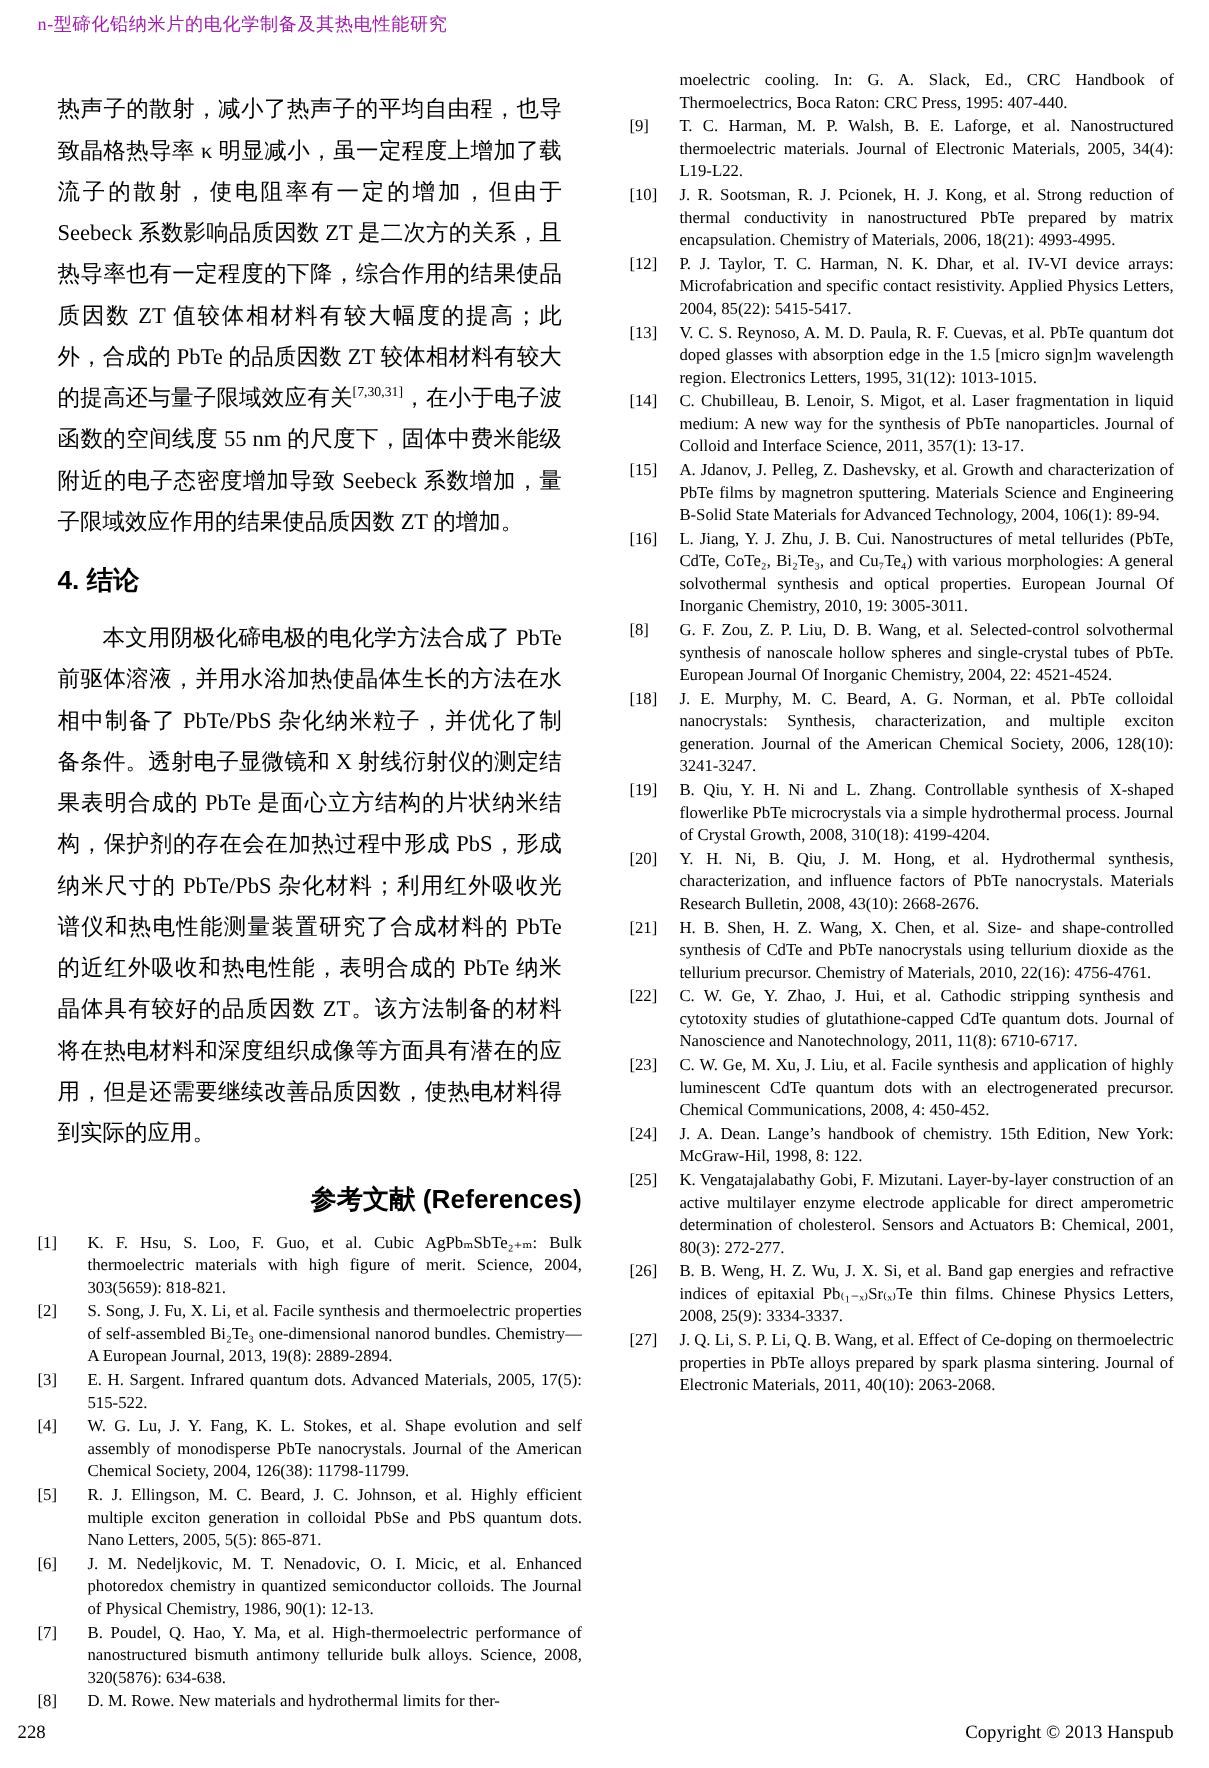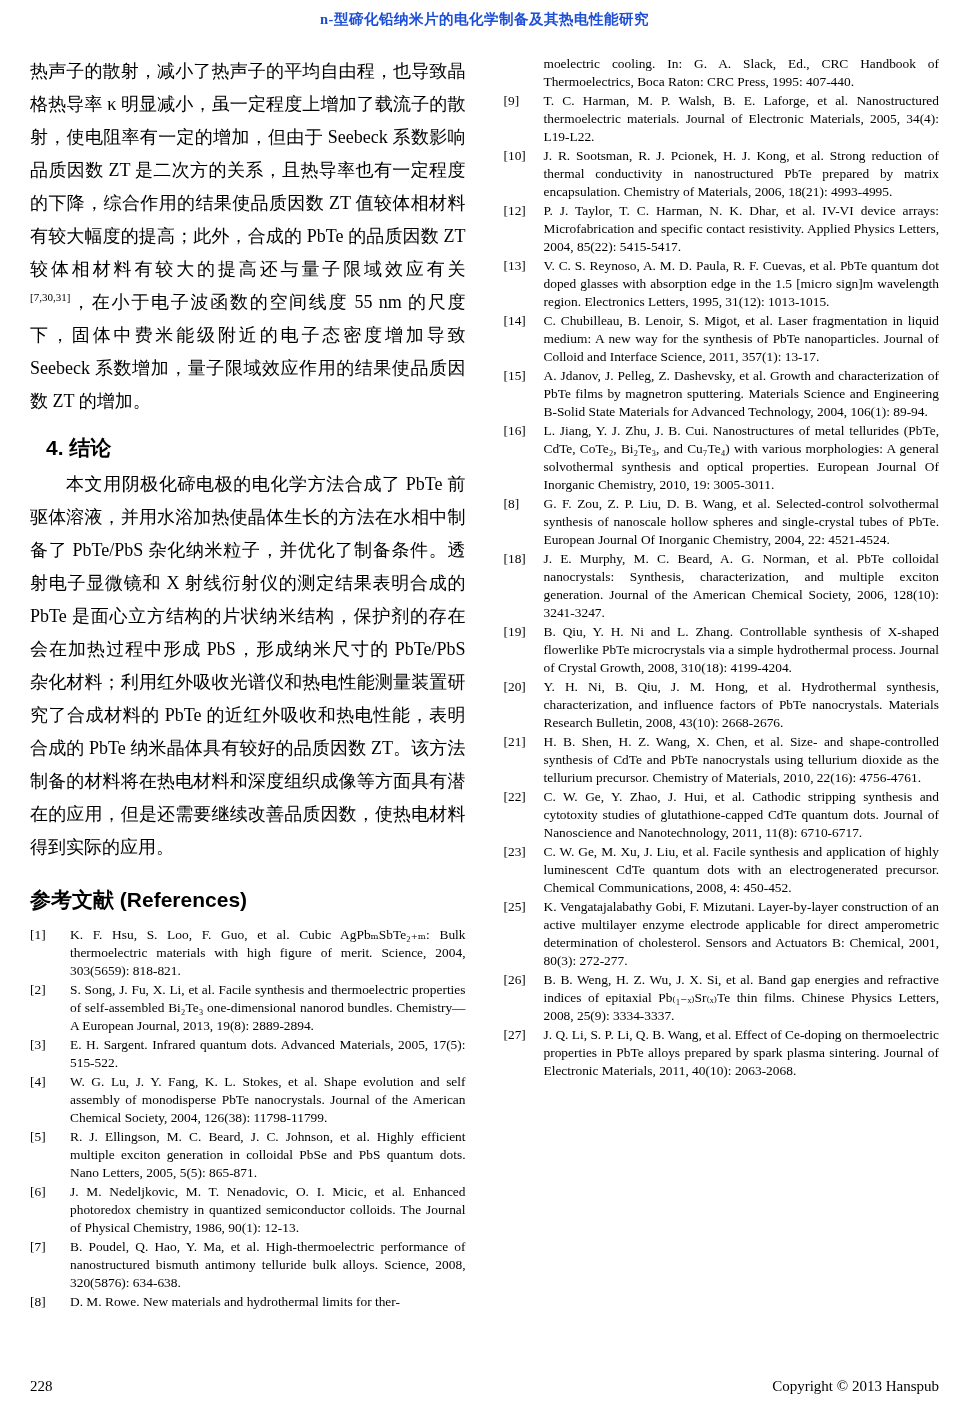--- a/index.html
+++ b/index.html
@@ -6,62 +6,61 @@
   body {
     width: 967px; height: 1414px;
     background: #ffffff;
     color: #000000;
     font-family: "Liberation Serif", "DejaVu Serif", serif;
     position: relative;
     overflow: hidden;
   }
   .page { padding: 6px 28px 0 30px; }
   .running-header {
-    text-align: center;
     font-size: 14.5px;
-    color: #1d4ed8;
+    color: #a21caf;
     padding-top: 4px;
     letter-spacing: 0.5px;
-    font-weight: bold;
   }
   .columns { display: flex; gap: 38px; margin-top: 26px; }
   .col { width: 436px; }
   .cn-body {
     font-size: 18px;
     line-height: 33px;
     text-align: justify;
-    margin: 0;
+    margin: 16px;
   }
   .cn-body.indent { text-indent: 2em; }
   sup.cite { font-size: 11px; line-height: 0; }
   .section-h {
     font-size: 21px;
     font-weight: bold;
     margin: 16px 0 6px 16px;
     font-family: "Liberation Sans", "DejaVu Sans", sans-serif;
   }
   .refs-h {
     font-size: 21px;
     font-weight: bold;
     margin: 22px 0 12px 0;
     font-family: "Liberation Sans", "DejaVu Sans", sans-serif;
+    text-align: right;
   }
   .refs { }
   .ref {
     display: flex;
     font-size: 13.4px;
     line-height: 18px;
     text-align: justify;
     margin-bottom: 1px;
   }
   .ref-id { width: 40px; flex-shrink: 0; }
   .ref-text { flex: 1; }
   .footer {
     position: absolute;
-    left: 30px; right: 28px;
+    left: 14px; right: 28px;
     top: 1378px;
     display: flex;
     justify-content: space-between;
     font-size: 15px;
   }
 </style>
 </head>
 <body>
 
 <div class="page">
@@ -197,20 +196,24 @@
           <div class="ref">
             <span class="ref-id">[22]</span>
             <span class="ref-text">C. W. Ge, Y. Zhao, J. Hui, et al. Cathodic stripping synthesis and cytotoxity studies of glutathione-capped CdTe quantum dots. Journal of Nanoscience and Nanotechnology, 2011, 11(8): 6710-6717.</span>
           </div>
 
           <div class="ref">
             <span class="ref-id">[23]</span>
             <span class="ref-text">C. W. Ge, M. Xu, J. Liu, et al. Facile synthesis and application of highly luminescent CdTe quantum dots with an electrogenerated precursor. Chemical Communications, 2008, 4: 450-452.</span>
           </div>
 
+          <div class="ref">
+            <span class="ref-id">[24]</span>
+            <span class="ref-text">J. A. Dean. Lange’s handbook of chemistry. 15th Edition, New York: McGraw-Hil, 1998, 8: 122.</span>
+          </div>
 
           <div class="ref">
             <span class="ref-id">[25]</span>
             <span class="ref-text">K. Vengatajalabathy Gobi, F. Mizutani. Layer-by-layer construction of an active multilayer enzyme electrode applicable for direct amperometric determination of cholesterol. Sensors and Actuators B: Chemical, 2001, 80(3): 272-277.</span>
           </div>
 
           <div class="ref">
             <span class="ref-id">[26]</span>
             <span class="ref-text">B. B. Weng, H. Z. Wu, J. X. Si, et al. Band gap energies and refractive indices of epitaxial Pb₍₁₋ₓ₎Sr₍ₓ₎Te thin films. Chinese Physics Letters, 2008, 25(9): 3334-3337.</span>
           </div>

